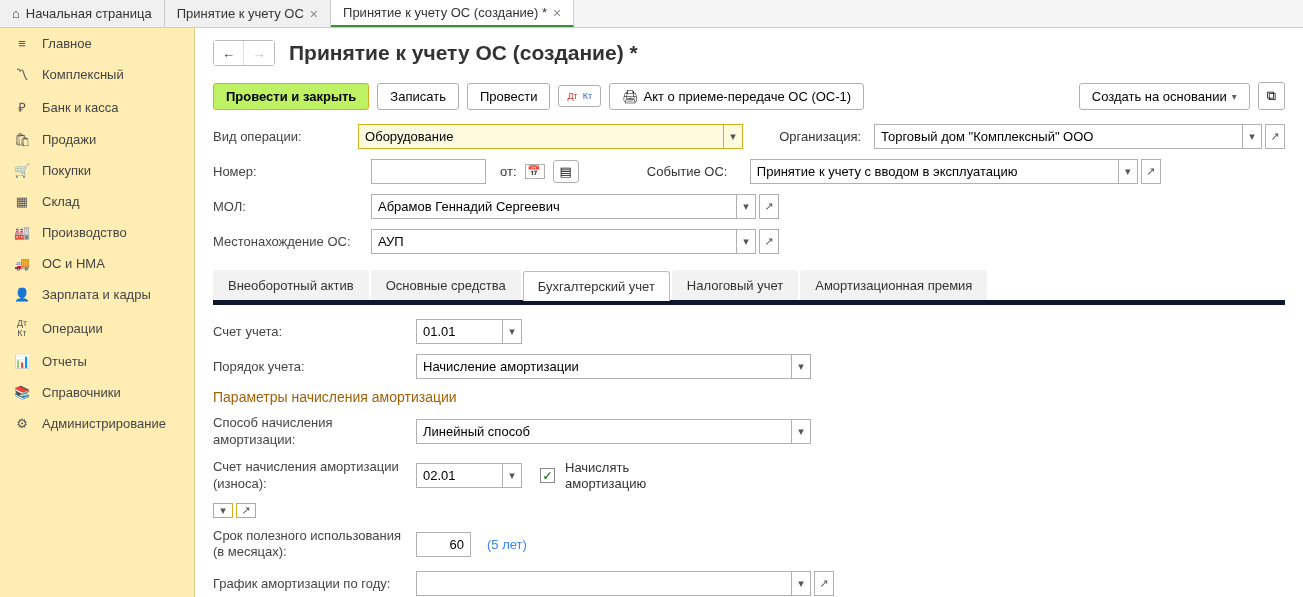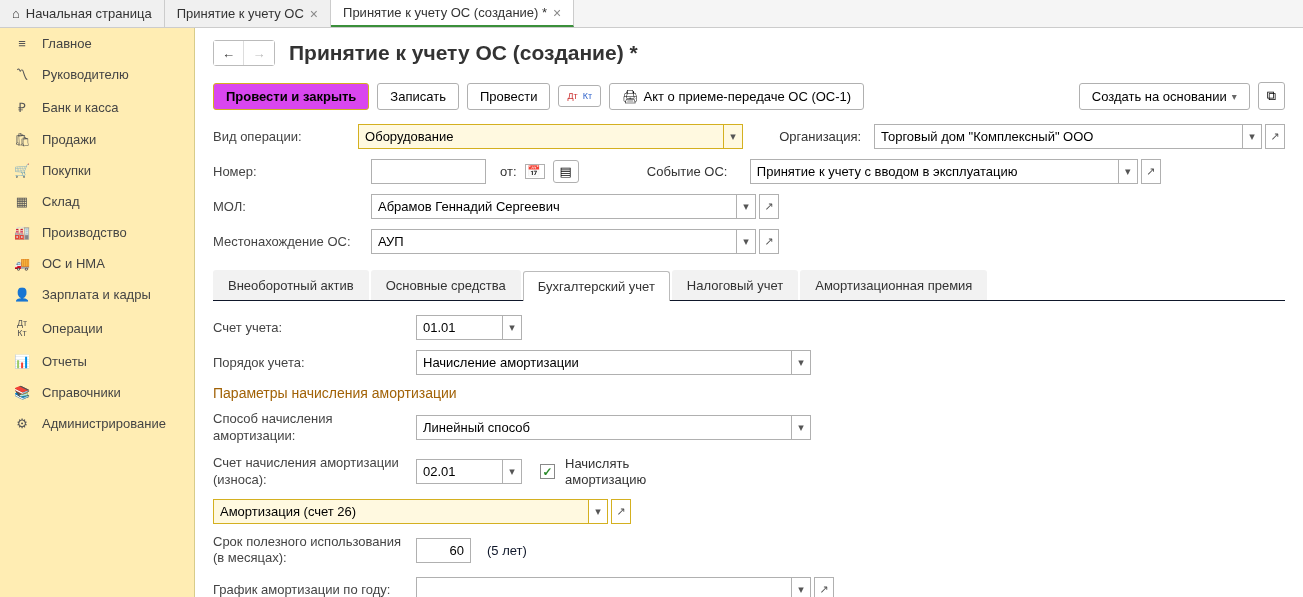--- a/index.html
+++ b/index.html
@@ -13,37 +13,37 @@
   .side-item { display: flex; align-items: center; gap: 12px; padding: 8px 14px; cursor: pointer; color: #444; }
   .side-icon { width: 16px; text-align: center; color: #555; }
   .main { flex: 1; padding: 12px 18px; overflow: auto; }
   .title-row { display: flex; align-items: center; gap: 14px; margin-bottom: 16px; }
   .nav-btns { display: flex; border: 1px solid #bbb; border-radius: 3px; }
   .nav-btn { width: 30px; height: 24px; display: flex; align-items: center; justify-content: center; background: #fff; cursor: pointer; }
   .nav-btn:first-child { border-right: 1px solid #ddd; }
   .page-title { font-size: 21px; color: #333; }
   .toolbar { display: flex; gap: 8px; margin-bottom: 14px; align-items: center; flex-wrap: wrap; }
   .btn { border: 1px solid #b0b0b0; background: #fff; padding: 5px 12px; border-radius: 3px; cursor: pointer; font-size: 13px; display: inline-flex; align-items: center; gap: 5px; }
-  .btn.primary { background: #d946ef; border-color: #d4b020; font-weight: bold; }
+  .btn.primary { background: #bef264; border-color: #d4b020; font-weight: bold; }
   .btn.icon-only { padding: 5px 8px; }
   .btn .caret { font-size: 10px; color: #666; }
   .form-row { display: flex; align-items: center; margin-bottom: 10px; gap: 8px; }
   .form-label { width: 150px; color: #444; }
   .form-label.wide { width: 195px; }
   .input { border: 1px solid #b0b0b0; padding: 4px 6px; background: #fff; font-size: 13px; }
   .input.highlight { background: #fff9e0; border-color: #d4b020; }
   .input-group { display: flex; }
   .input-group .input { border-right: none; }
   .ig-btn { border: 1px solid #b0b0b0; background: #fff; width: 20px; display: flex; align-items: center; justify-content: center; cursor: pointer; font-size: 11px; color: #555; }
   .ig-btn + .ig-btn { margin-left: 3px; }
-  .subtabs { display: flex; border-bottom: 1px solid #0f172a; margin: 16px 0 14px; }
+  .subtabs { display: flex; border-bottom: 5px solid #0f172a; margin: 16px 0 14px; }
   .subtab { padding: 7px 14px; border: 1px solid transparent; border-bottom: none; cursor: pointer; background: #f2f2f2; margin-right: 2px; border-radius: 3px 3px 0 0; }
   .subtab.active { background: #fff; border-color: #bbb; position: relative; top: 1px; }
   .section-title { color: #a16207; font-size: 14px; margin: 10px 0 10px; }
-  .hint { color: #0f172a; margin-left: 8px; }
+  .hint { color: #3b82f6; margin-left: 8px; }
   .checkbox-row { display: flex; align-items: center; gap: 10px; margin-left: 10px; }
   .cb { width: 15px; height: 15px; border: 1px solid #888; display: flex; align-items: center; justify-content: center; background: #fff; }
   .cb.checked::after { content: "✓"; color: #2a8a2a; font-size: 12px; font-weight: bold; }
 </style>
 </head>
 <body>
 
 <div class="tabs-bar">
   <div class="tab">
     <span>⌂</span>
@@ -60,21 +60,21 @@
 </div>
 
 <div class="layout">
   <div class="sidebar">
     <div class="side-item">
         <span class="side-icon">≡</span>
         <span>Главное</span>
       </div>
     <div class="side-item">
         <span class="side-icon">〽</span>
-        <span>Руководителю</span>
+        <span>Комплексный</span>
       </div>
     <div class="side-item">
         <span class="side-icon">₽</span>
         <span>Банк и касса</span>
       </div>
     <div class="side-item">
         <span class="side-icon">🛍</span>
         <span>Продажи</span>
       </div>
     <div class="side-item">
@@ -238,21 +238,20 @@
           <div class="ig-btn">▾</div>
         </div>
         <div class="checkbox-row">
           <div class="cb checked"></div>
           <span style="line-height:1.2;width:90px;">Начислять амортизацию</span>
         </div>
       </div>
 
       <div class="form-row">
         <div class="input-group">
-          <input class="input highlight" style="width: 375px; border-color: rgb(212, 176, 32);" value="Амортизация (счет 26)">
           <div class="ig-btn" style="border-color:#d4b020;">▾</div>
           <div class="ig-btn" style="border-color:#d4b020;">↗</div>
         </div>
       </div>
 
       <div class="form-row">
         <span class="form-label wide" style="line-height:1.3;">Срок полезного использования (в месяцах):</span>
         <input class="input" style="width: 55px; text-align: right;" value="60">
         <span class="hint">(5 лет)</span>
       </div>

